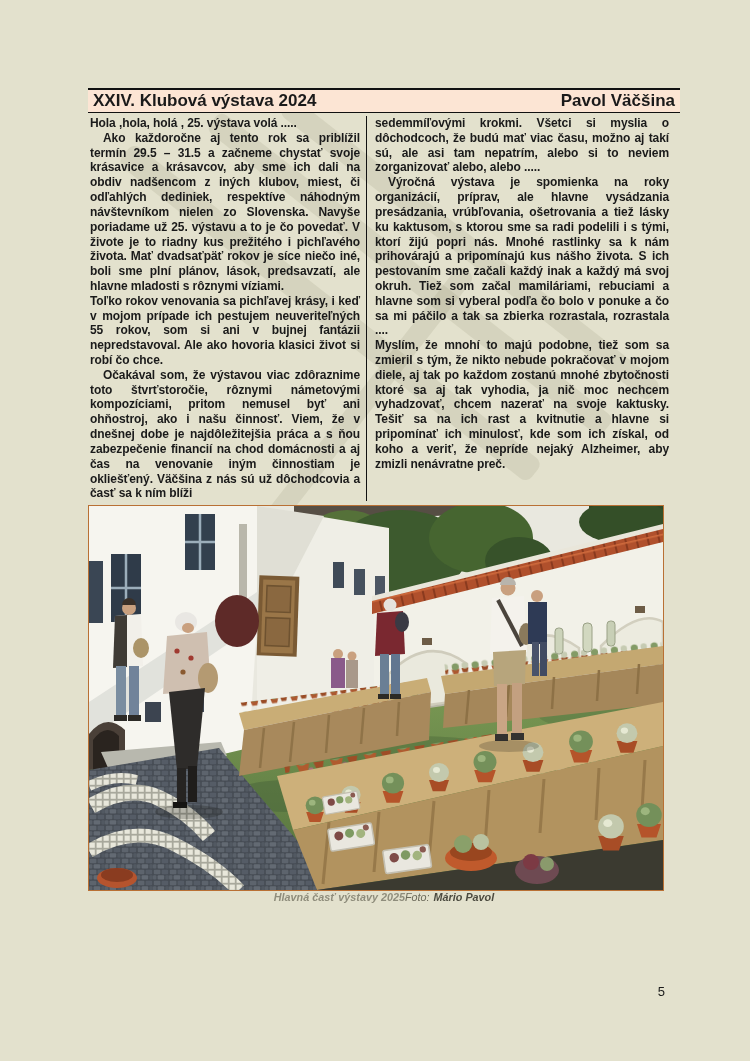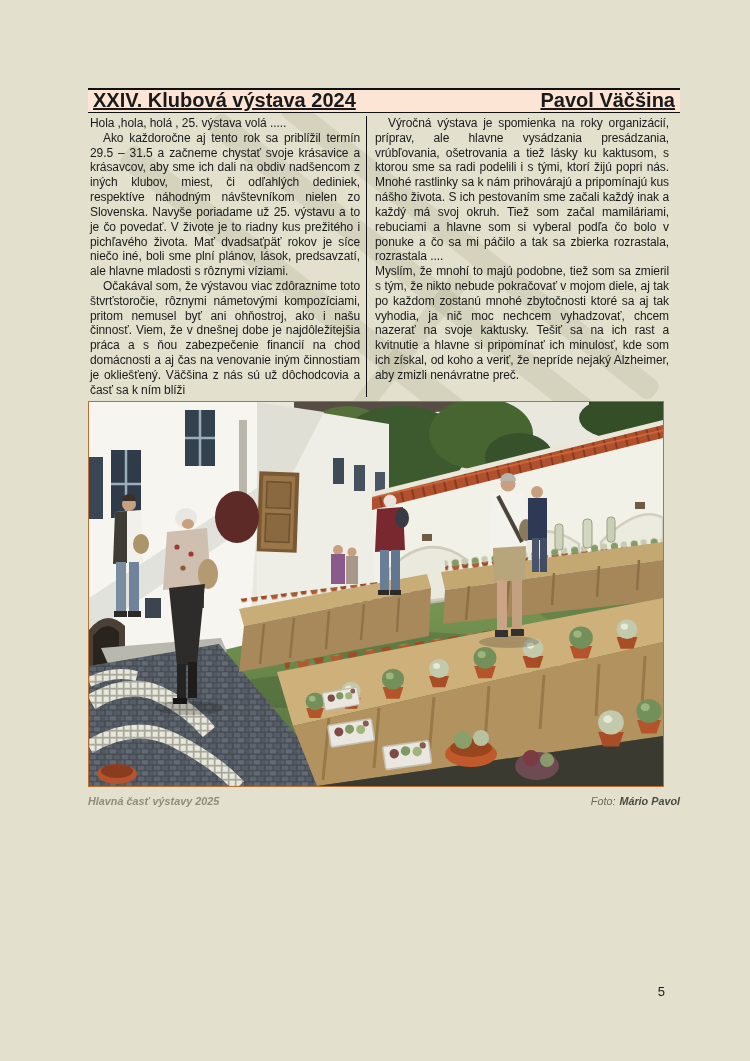--- a/index.html
+++ b/index.html
@@ -19,35 +19,35 @@
   .wm.b3{left:235px;top:238px;width:470px;height:22px;transform:rotate(38deg);}
   .wm.b4{left:120px;top:430px;width:430px;height:20px;transform:rotate(-52deg);}
 
   .content{position:absolute;left:88px;top:88px;width:592px;z-index:1;}
 
   .header{
     display:flex;justify-content:space-between;align-items:baseline;
     background:#fce5d4;
     border-top:2px solid #111;border-bottom:1.5px solid #111;
     padding:1px 5px 2px 5px;
-    font-weight:bold;font-size:20px;line-height:19px;text-decoration:underline;
+    font-weight:bold;font-size:17px;line-height:19px;
   }
   .columns{display:flex;padding-top:3px;}
   .col{font-size:12px;line-height:14.82px;text-align:justify;letter-spacing:-0.08px;}
-  .col p{margin:0;}
+  .col p{margin:0;font-weight:bold;}
   .col p.ind{text-indent:13px;}
   .col-left{width:279px;padding:0 6px 0 2px;border-right:1.2px solid #111;box-sizing:border-box;}
   .col-right{flex:1;padding-left:8px;padding-right:11px;box-sizing:border-box;}
 
   .photo-wrap{margin-top:4px;width:574px;height:384px;border:1.5px solid #b97034;background:#cfd2c8;}
   .photo-wrap svg{display:block;}
 
   .caption-row{
-    display:flex;justify-content:space-between;
-    margin-top:8px;font-size:10.8px;font-style:italic;
+    display:flex;justify-content:center;
+    font-size:10.8px;font-style:italic;
   }
   .cap-left{color:#8f8d7c;font-weight:bold;}
   .cap-right{color:#4c4b40;}
   .cap-right .foto{color:#6c6a5a;font-weight:normal;margin-right:4px;font-style:italic;}
   .cap-right .name{font-weight:bold;}
 
   .page-number{
     position:absolute;right:85px;bottom:62px;
     font-size:13px;color:#1a1a1a;z-index:1;
   }
@@ -66,23 +66,25 @@
 
     <div class="header">
       <span>XXIV. Klubová výstava 2024</span>
       <span>Pavol Väčšina</span>
     </div>
 
     <div class="columns">
       <div class="col col-left">
         <p>Hola ,hola, holá , 25. výstava volá .....</p>
         <p class="ind">Ako každoročne aj tento rok sa priblížil termín 29.5 – 31.5 a začneme chystať svoje krásavice a krásavcov, aby sme ich dali na obdiv nadšencom z iných klubov, miest, či odľahlých dediniek, respektíve náhodným návštevníkom nielen zo Slovenska. Navyše poriadame už 25. výstavu a to je čo povedať. V živote je to riadny kus prežitého i pichľavého života. Mať dvadsaťpäť rokov je síce niečo iné, boli sme plní plánov, lások, predsavzatí, ale hlavne mladosti s rôznymi víziami.</p>
+        <p>Toľko rokov venovania sa pichľavej krásy, i keď v mojom prípade ich pestujem neuveriteľných 55 rokov, som si ani v bujnej fantázii nepredstavoval. Ale ako hovoria klasici život si robí čo chce.</p>
         <p class="ind">Očakával som, že výstavou viac zdôraznime toto štvrťstoročie, rôznymi námetovými kompozíciami, pritom nemusel byť ani ohňostroj, ako i našu činnosť. Viem, že v dnešnej dobe je najdôležitejšia práca a s ňou zabezpečenie financií na chod domácnosti a aj čas na venovanie iným činnostiam je okliešťený. Väčšina z nás sú už dôchodcovia a časť sa k ním blíži</p>
       </div>
       <div class="col col-right">
+        <p>sedemmíľovými krokmi. Všetci si myslia o dôchodcoch, že budú mať viac času, možno aj takí sú, ale asi tam nepatrím, alebo si to neviem zorganizovať alebo, alebo .....</p>
         <p class="ind">Výročná výstava je spomienka na roky organizácií, príprav, ale hlavne vysádzania presádzania, vrúbľovania, ošetrovania a tiež lásky ku kaktusom, s ktorou sme sa radi podelili i s tými, ktorí žijú popri nás. Mnohé rastlinky sa k nám prihovárajú a pripomínajú kus nášho života. S ich pestovaním sme začali každý inak a každý má svoj okruh. Tiež som začal mamiláriami, rebuciami a hlavne som si vyberal podľa čo bolo v ponuke a čo sa mi páčilo a tak sa zbierka rozrastala, rozrastala ....</p>
         <p>Myslím, že mnohí to majú podobne, tiež som sa zmieril s tým, že nikto nebude pokračovať v mojom diele, aj tak po každom zostanú mnohé zbytočnosti ktoré sa aj tak vyhodia, ja nič moc nechcem vyhadzovať, chcem nazerať na svoje kaktusky. Tešiť sa na ich rast a kvitnutie a hlavne si pripomínať ich minulosť, kde som ich získal, od koho a veriť, že nepríde nejaký Alzheimer, aby zmizli nenávratne preč.</p>
       </div>
     </div>
 
     <div class="photo-wrap">
       <svg width="574" height="384" viewBox="0 0 574 384" xmlns="http://www.w3.org/2000/svg">
         <defs>
           <linearGradient id="grassG" x1="0" y1="0" x2="0" y2="1">
             <stop offset="0" stop-color="#7c9b55"></stop>

